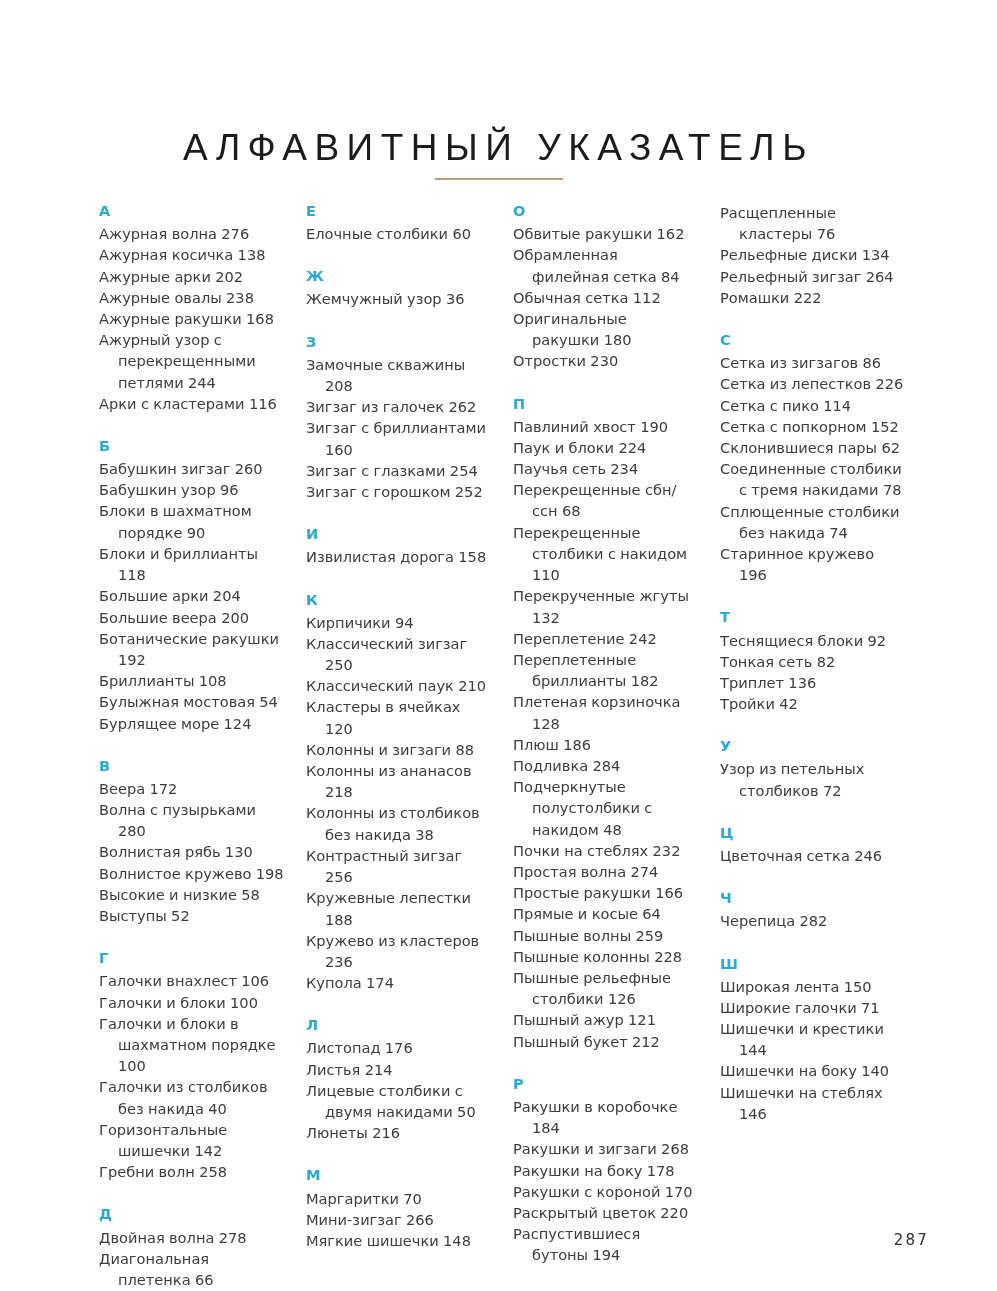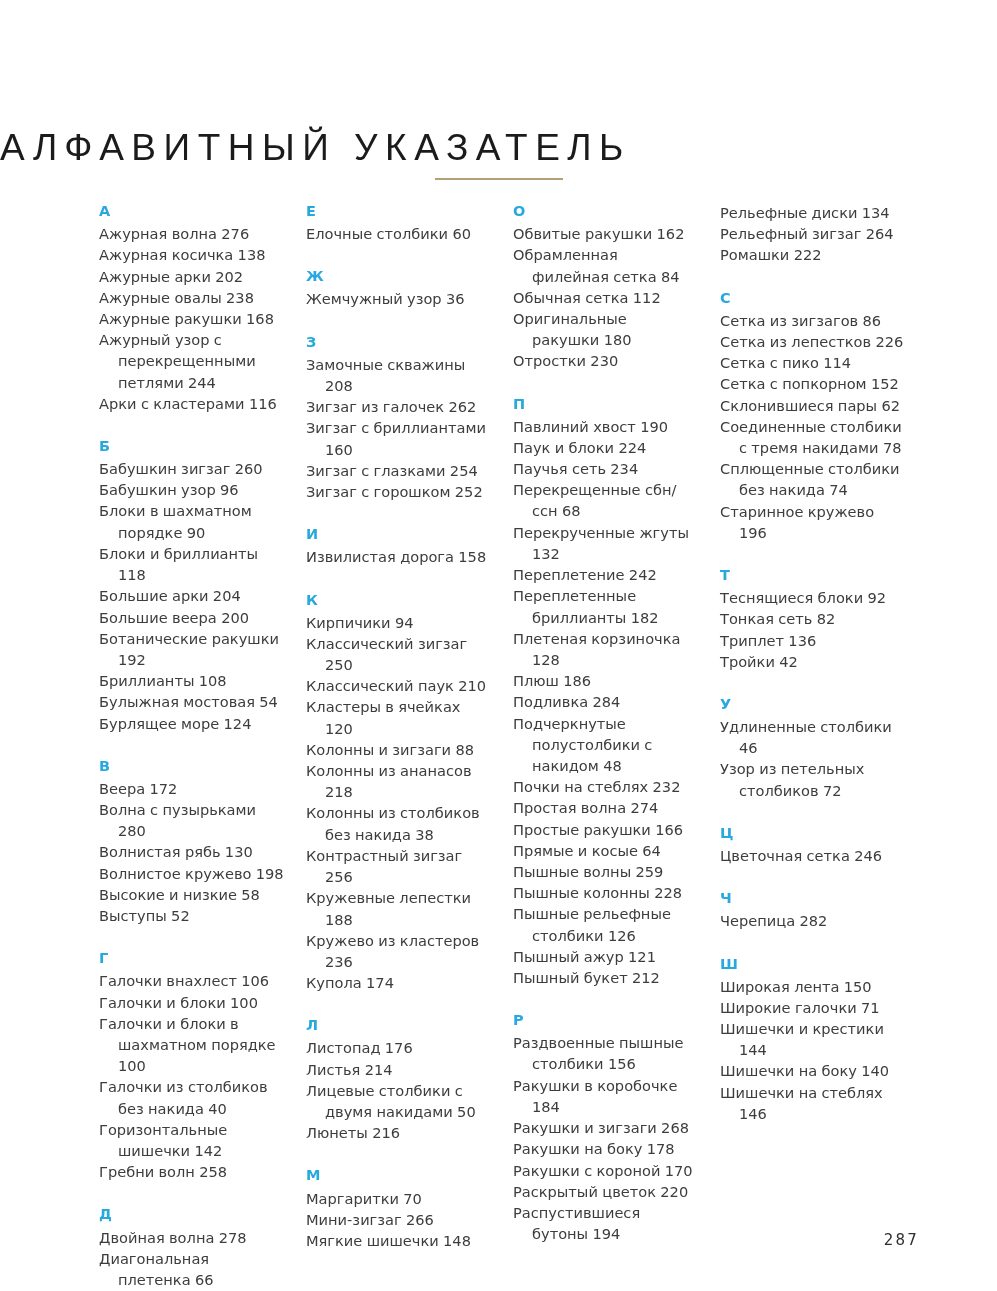--- a/index.html
+++ b/index.html
@@ -20,20 +20,21 @@
     position: absolute;
     inset: 0;
   }
 
   
   .page-title {
     position: absolute;
     top: 102px;
     left: 0;
     width: 997px;
+    text-align: center;
     font-size: 37px;
     font-weight: 400;
     letter-spacing: 7.5px;
     color: #1b1b1b;
     font-family: "Liberation Sans", "DejaVu Sans", sans-serif;
     white-space: nowrap;
   }
 
   .title-rule {
     position: absolute;
@@ -79,21 +80,21 @@
     color: #3d3d3d;
     padding-left: 19px;
     text-indent: -19px;
     font-family: "DejaVu Sans", sans-serif;
     word-spacing: -0.3px;
   }
 
   
   .folio {
     position: absolute;
-    right: 78px;
+    right: 68px;
     bottom: 42px;
     font-size: 15px;
     letter-spacing: 2.2px;
     color: #2f2f2f;
     font-family: "DejaVu Sans", sans-serif;
   }
 </style>
 </head>
 <body>
 
@@ -209,50 +210,51 @@
           <div class="entry">Обычная сетка 112</div>
           <div class="entry">Оригинальные ракушки 180</div>
           <div class="entry">Отростки 230</div>
         </div>
         <div class="section">
           <div class="section-letter">П</div>
           <div class="entry">Павлиний хвост 190</div>
           <div class="entry">Паук и блоки 224</div>
           <div class="entry">Паучья сеть 234</div>
           <div class="entry">Перекрещенные сбн/ссн 68</div>
+          <div class="entry">Перекрещенные столбики с накидом 110</div>
           <div class="entry">Перекрученные жгуты 132</div>
           <div class="entry">Переплетение 242</div>
           <div class="entry">Переплетенные бриллианты 182</div>
           <div class="entry">Плетеная корзиночка 128</div>
           <div class="entry">Плюш 186</div>
           <div class="entry">Подливка 284</div>
           <div class="entry">Подчеркнутые полустолбики с накидом 48</div>
           <div class="entry">Почки на стеблях 232</div>
           <div class="entry">Простая волна 274</div>
           <div class="entry">Простые ракушки 166</div>
           <div class="entry">Прямые и косые 64</div>
           <div class="entry">Пышные волны 259</div>
           <div class="entry">Пышные колонны 228</div>
           <div class="entry">Пышные рельефные столбики 126</div>
           <div class="entry">Пышный ажур 121</div>
           <div class="entry">Пышный букет 212</div>
         </div>
         <div class="section">
           <div class="section-letter">Р</div>
-          <div class="entry">Раздвоенные пышные столбики 156</div>
           <div class="entry">Ракушки в коробочке 184</div>
           <div class="entry">Ракушки и зигзаги 268</div>
           <div class="entry">Ракушки на боку 178</div>
           <div class="entry">Ракушки с короной 170</div>
           <div class="entry">Раскрытый цветок 220</div>
           <div class="entry">Распустившиеся бутоны 194</div>
         </div>
       </div>
       <div class="col">
         <div class="section continued">
+          <div class="entry">Расщепленные кластеры 76</div>
           <div class="entry">Рельефные диски 134</div>
           <div class="entry">Рельефный зигзаг 264</div>
           <div class="entry">Ромашки 222</div>
         </div>
         <div class="section">
           <div class="section-letter">С</div>
           <div class="entry">Сетка из зигзагов 86</div>
           <div class="entry">Сетка из лепестков 226</div>
           <div class="entry">Сетка с пико 114</div>
           <div class="entry">Сетка с попкорном 152</div>
@@ -263,21 +265,20 @@
         </div>
         <div class="section">
           <div class="section-letter">Т</div>
           <div class="entry">Теснящиеся блоки 92</div>
           <div class="entry">Тонкая сеть 82</div>
           <div class="entry">Триплет 136</div>
           <div class="entry">Тройки 42</div>
         </div>
         <div class="section">
           <div class="section-letter">У</div>
-          <div class="entry">Удлиненные столбики 46</div>
           <div class="entry">Узор из петельных столбиков 72</div>
         </div>
         <div class="section">
           <div class="section-letter">Ц</div>
           <div class="entry">Цветочная сетка 246</div>
         </div>
         <div class="section">
           <div class="section-letter">Ч</div>
           <div class="entry">Черепица 282</div>
         </div>

